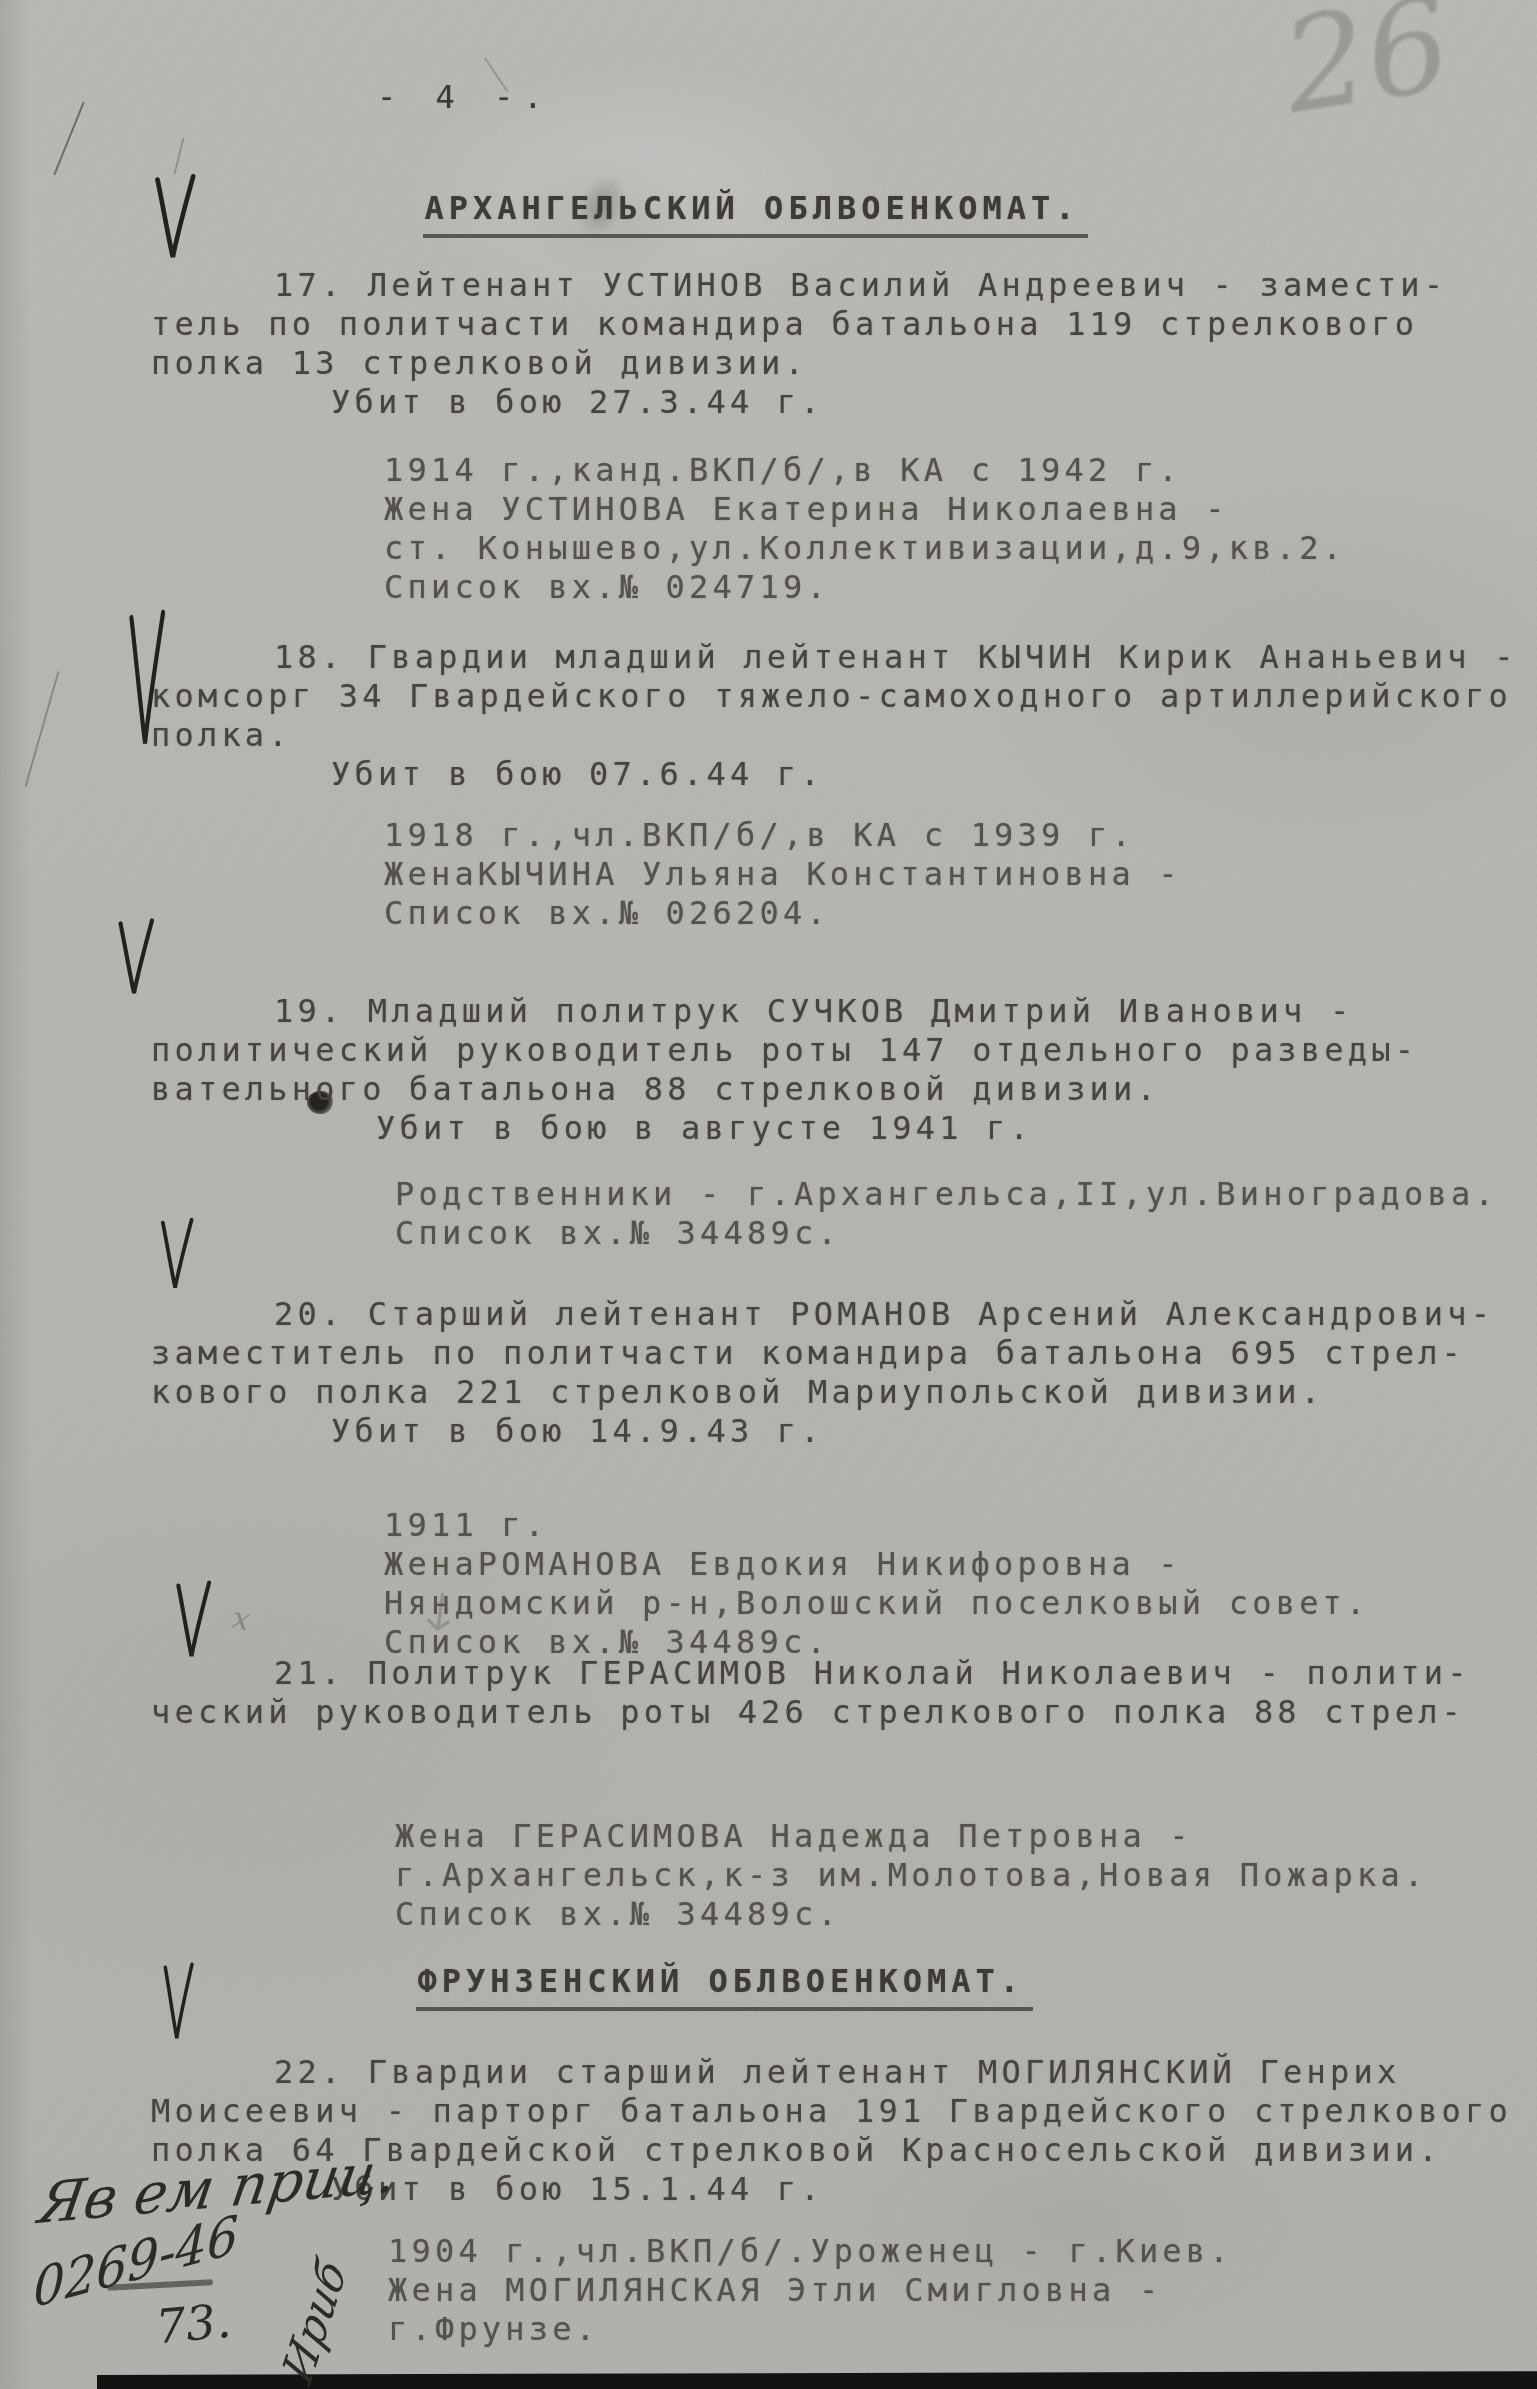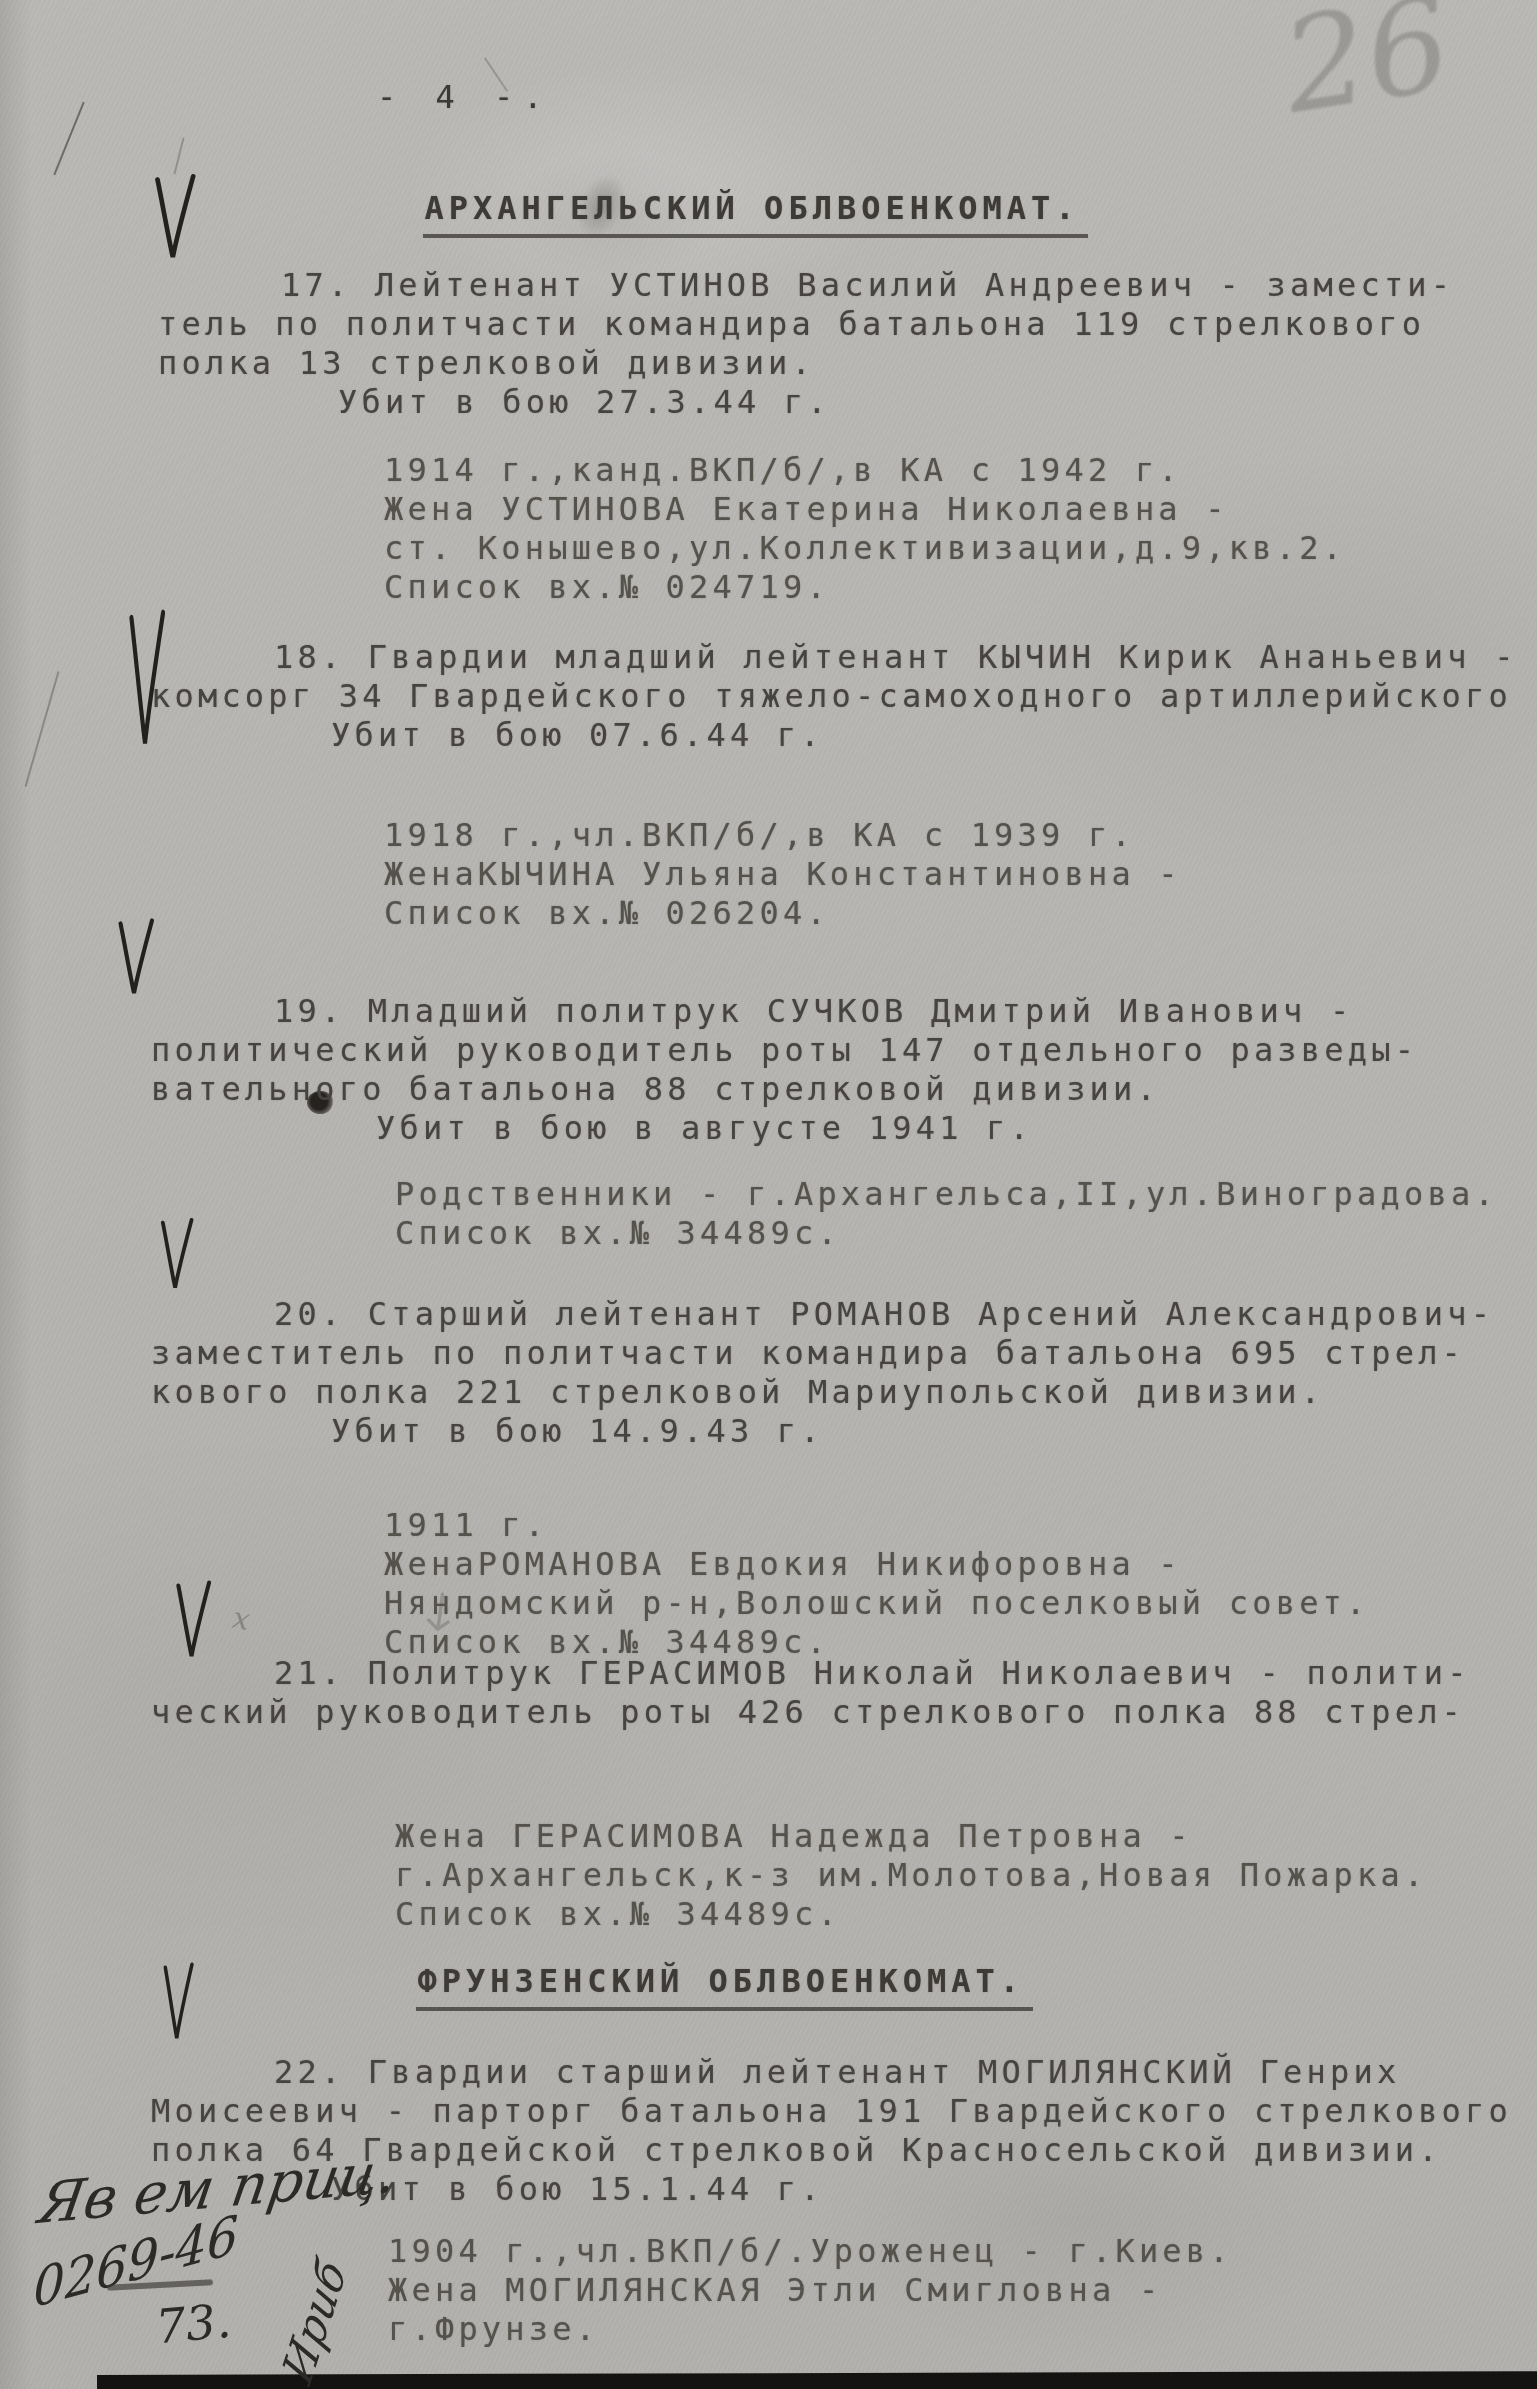--- a/index.html
+++ b/index.html
@@ -102,36 +102,37 @@
       <path d="M10 14 C16 44 22 80 28 108 C33 82 44 40 52 10" fill="none" stroke="#23211e" stroke-width="5.5" stroke-linecap="round"></path>
     </svg>
 
   <svg class="pencil-arrow" viewBox="0 0 46 66">
       <path d="M28 4 C26 22 24 38 21 54 M21 54 L8 41 M21 54 L36 44" fill="none" stroke="#8a8985" stroke-width="5" stroke-linecap="round"></path>
     </svg>
   <div class="pencil-x">x</div>
 
   <div class="sec-title typew" style="left:423px;top:189px;">АРХАНГЕЛЬСКИЙ ОБЛВОЕНКОМАТ.</div>
 
-  <div class="block typew" style="left:158px;top:266px;">
+  <div class="block typew" style="left:151px;top:266px;">
     <div class="l ind1">17. Лейтенант УСТИНОВ Василий Андреевич - замести-</div>
     <div class="l">тель по политчасти командира батальона 119 стрелкового</div>
     <div class="l">полка 13 стрелковой дивизии.</div>
     <div class="l ind2">Убит в бою 27.3.44 г.</div>
   </div>
   <div class="block typew details" style="left:384px;top:451px;">
     <div class="l">1914 г.,канд.ВКП/б/,в КА с 1942 г.</div>
     <div class="l">Жена УСТИНОВА Екатерина Николаевна -</div>
     <div class="l">ст. Конышево,ул.Коллективизации,д.9,кв.2.</div>
     <div class="l">Список вх.№ 024719.</div>
   </div>
 
   <div class="block typew" style="left:151px;top:638px;">
     <div class="l ind1">18. Гвардии младший лейтенант КЫЧИН Кирик Ананьевич -</div>
     <div class="l">комсорг 34 Гвардейского тяжело-самоходного артиллерийского</div>
+    <div class="l">полка.</div>
     <div class="l ind2">Убит в бою 07.6.44 г.</div>
   </div>
   <div class="block typew details" style="left:384px;top:809px;margin-top:7px;">
     <div class="l">1918 г.,чл.ВКП/б/,в КА с 1939 г.</div>
     <div class="l">ЖенаКЫЧИНА Ульяна Константиновна -</div>
     <div class="l">Список вх.№ 026204.</div>
   </div>
 
   <div class="block typew" style="left:151px;top:992px;">
     <div class="l ind1">19. Младший политрук СУЧКОВ Дмитрий Иванович -</div>

